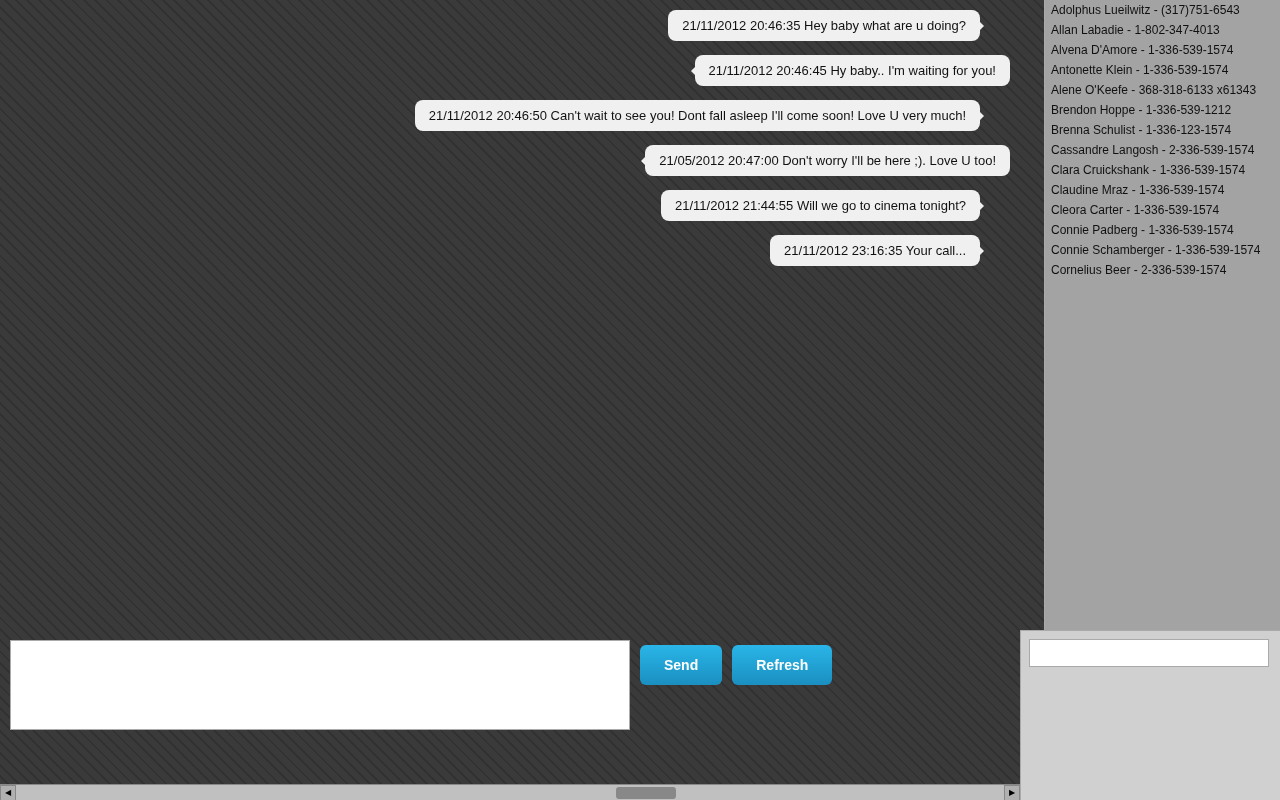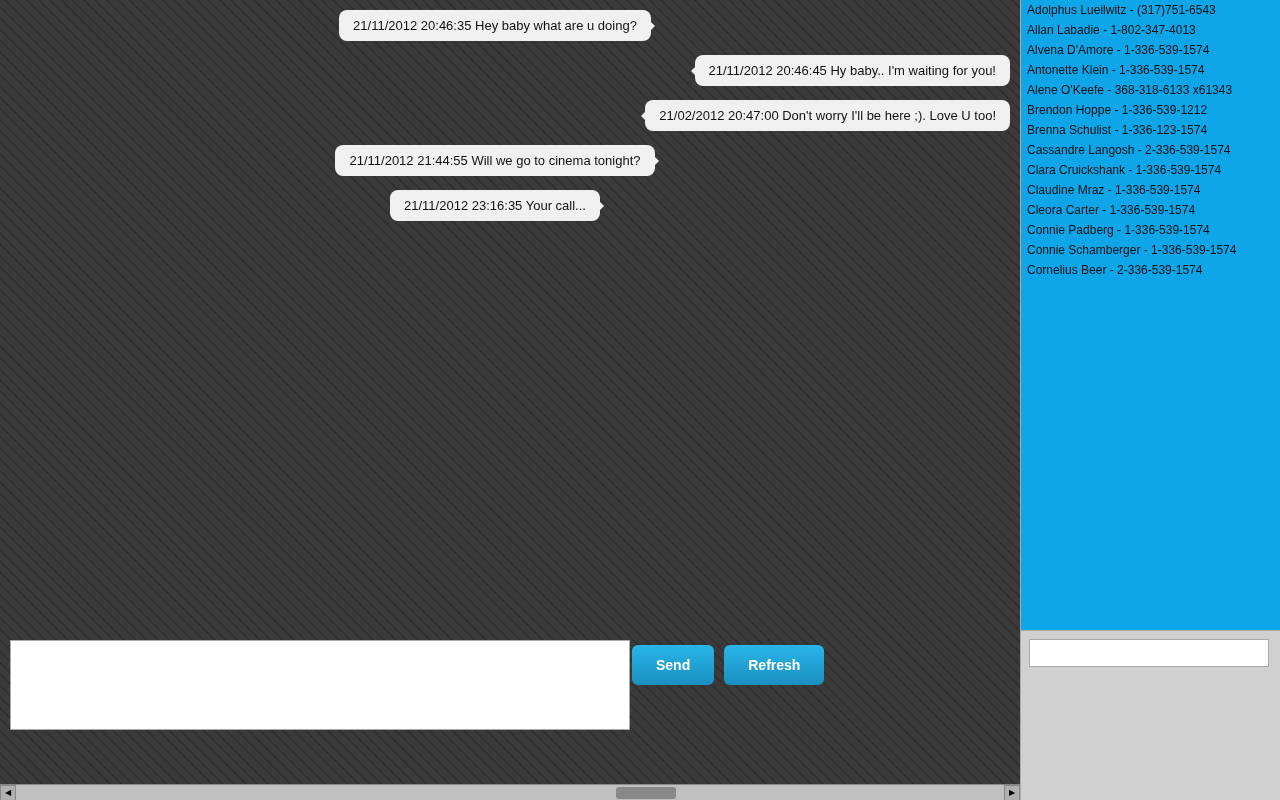--- a/index.html
+++ b/index.html
@@ -30,21 +30,21 @@
       overflow-y: auto;
       padding: 10px 10px;
     }
 
     
     .message-row {
       display: flex;
       margin-bottom: 14px;
     }
     .message-row.right {
-      justify-content: center;
+      justify-content: flex-end;
       padding-right: 30px;
     }
     .message-row.left {
       justify-content: flex-end;
       padding-left: 30px;
     }
 
     .bubble {
       background-color: #f0f0f0;
       border-radius: 8px;
@@ -87,21 +87,21 @@
       background-image: repeating-linear-gradient(
         45deg,
         rgba(0,0,0,0.15) 0px,
         rgba(0,0,0,0.15) 2px,
         transparent 2px,
         transparent 8px
       );
       display: flex;
       align-items: flex-start;
       padding: 10px;
-      gap: 2px;
+      gap: 10px;
     }
 
     #message-input {
       width: 620px;
       height: 90px;
       background: white;
       border: 1px solid #aaa;
       resize: none;
       font-size: 13px;
       padding: 4px;
@@ -129,23 +129,23 @@
     }
     .refresh-button {
       background: linear-gradient(to bottom, #2ab5e8, #1a8fc0);
     }
 
     
     #sidebar {
       position: absolute;
       right: 0;
       top: 0;
-      width: 260px;
+      width: 236px;
       height: 630px;
-      background: #0ea5e9;
+      background: #a3a3a3;
       border-left: 1px solid #aaa;
       overflow-y: scroll;
     }
 
     #sidebar ul {
       list-style: none;
       padding: 0;
       margin: 0;
     }
 
@@ -231,22 +231,25 @@
 </head>
 <body>
 
 <div id="chat-area">
     <div class="message-row right">
       <div class="bubble right">21/11/2012 20:46:35 Hey baby what are u doing?</div>
     </div>
     <div class="message-row left">
       <div class="bubble left">21/11/2012 20:46:45 Hy baby.. I'm waiting for you!</div>
     </div>
+    <div class="message-row right">
+      <div class="bubble right">21/11/2012 20:46:50 Can't wait to see you! Dont fall asleep I'll come soon! Love U very much!</div>
+    </div>
     <div class="message-row left">
-      <div class="bubble left">21/02/2012 20:47:00 Don't worry I'll be here ;). Love U too!</div>
+      <div class="bubble left">21/05/2012 20:47:00 Don't worry I'll be here ;). Love U too!</div>
     </div>
     <div class="message-row right">
       <div class="bubble right">21/11/2012 21:44:55 Will we go to cinema tonight?</div>
     </div>
     <div class="message-row right">
       <div class="bubble right">21/11/2012 23:16:35 Your call...</div>
     </div>
   </div>
 
 <div id="bottom-area">

